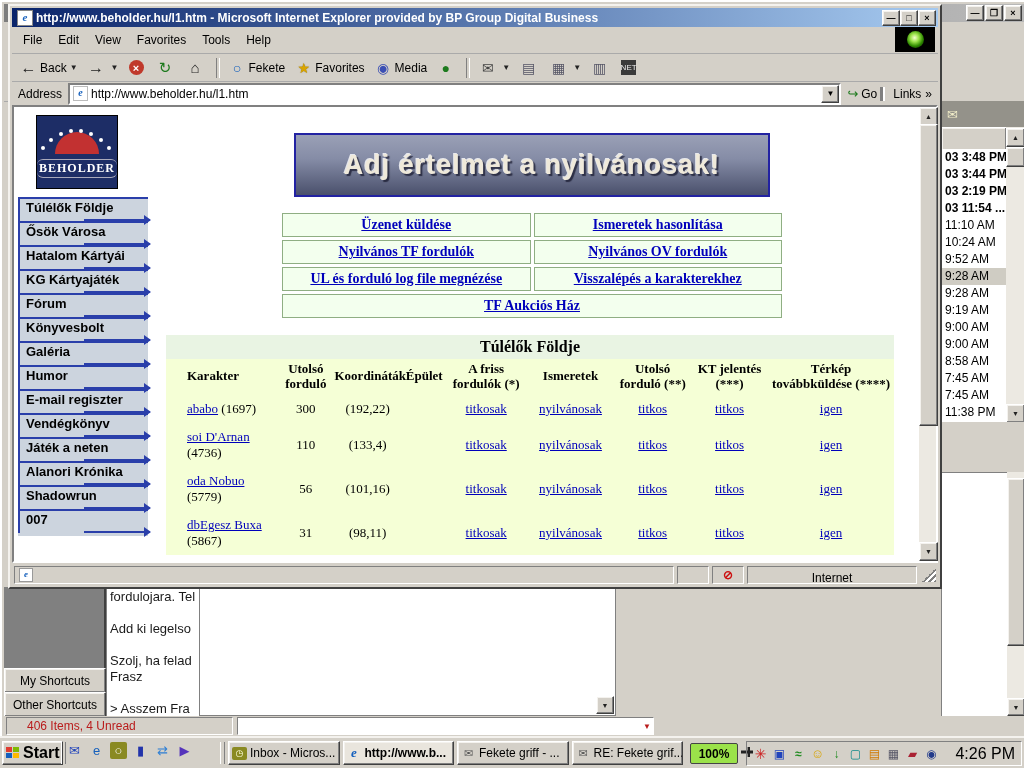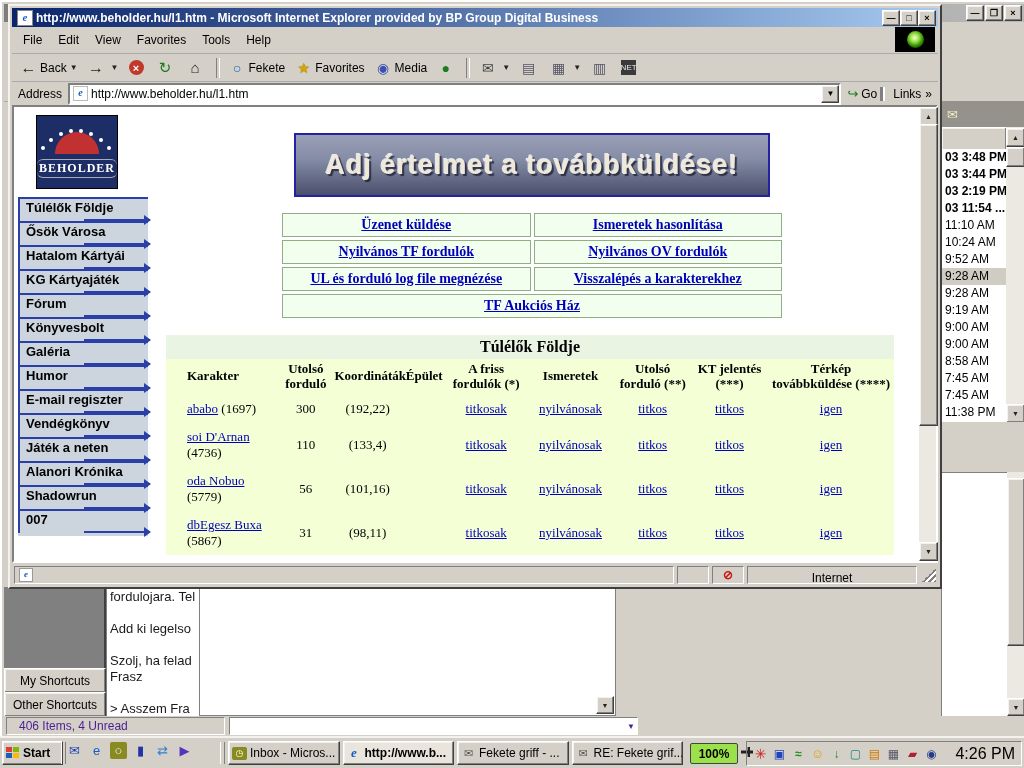--- a/index.html
+++ b/index.html
@@ -34,21 +34,21 @@
   .ol-bar-dark{position:absolute;left:2px;top:585px;width:100px;height:81px;background:#808080;border-right:2px solid #404040;}
   .ol-shortcut{position:absolute;left:2px;width:100px;height:23px;font-size:12px;color:#000;
                display:flex;align-items:center;justify-content:center;}
   .ol-msgtext{position:absolute;left:104px;top:585px;width:90px;height:128px;background:#fff;
               border-left:1px solid #808080;font-size:13px;color:#1a1a1a;padding:2px 0 0 3px;overflow:hidden;}
   .ol-msgline{height:16px;line-height:16px;white-space:nowrap;}
   .ol-whitepane{position:absolute;left:197px;top:585px;width:415px;height:127px;background:#fff;
                 border:1px solid #808080;}
   .ol-status{position:absolute;left:2px;top:714px;right:2px;height:20px;background:#d4d0c8;
              display:flex;align-items:center;gap:4px;padding-left:2px;}
-  .ol-statcell{height:16px;font-size:12px;color:#4c1d95;display:flex;align-items:center;padding-left:12px;
+  .ol-statcell{height:16px;font-size:12px;color:#b91c1c;display:flex;align-items:center;padding-left:20px;
                border:1px solid;border-color:#808080 #ffffff #ffffff #808080;}
   
   #ie{position:absolute;left:8px;top:4px;width:930px;height:581px;
       border:2px solid;border-color:#f4f2ee #404040 #404040 #f4f2ee;background:#d4d0c8;z-index:10;}
   .ie-titlebar{position:absolute;left:2px;top:2px;right:2px;height:19px;
                background:linear-gradient(90deg,#0a246a,#a6caf0);display:flex;align-items:center;padding:0 2px;}
   .ie-titlebar .ticon{width:14px;height:14px;background:#fff;border:1px solid #888;margin:0 3px;
                       font:bold italic 11px "Liberation Serif",serif;color:#1560bd;text-align:center;line-height:12px;}
   .ie-title{flex:1;color:#fff;font-size:12px;font-weight:bold;white-space:nowrap;overflow:hidden;}
   .ie-menubar{position:absolute;left:2px;top:21px;right:2px;height:26px;display:flex;align-items:center;gap:2px;padding-left:4px;border-bottom:1px solid #aaa;}
@@ -130,21 +130,21 @@
   table.chars td{text-align:center;vertical-align:middle;padding:6px 2px;}
   table.chars th:first-child,table.chars td:first-child{text-align:left;padding-left:21px;}
   table.chars a{color:#0000bb;text-decoration:underline;}
   .c1{width:106px}.c2{width:50px}.c3{width:66px}.c4{width:40px}.c5{width:76px}.c6{width:82px}.c7{width:72px}.c8{width:72px}.c9{width:118px}
   
   #taskbar{position:absolute;left:0;bottom:0;width:1024px;height:30px;background:#d4d0c8;
            border-top:2px solid #f4f2ee;z-index:20;}
   .startbtn{position:absolute;left:2px;top:3px;width:56px;height:22px;display:flex;align-items:center;gap:3px;padding-left:3px;}
   .flag{width:14px;height:12px;display:grid;grid-template-columns:6px 6px;grid-template-rows:5px 5px;gap:1px;}
   .flag i{display:block;}
-  .startbtn span{font-weight:bold;font-size:12px;}
+  .startbtn span{font-weight:bold;font-size:16px;}
   .qlaunch{position:absolute;left:66px;top:4px;display:flex;gap:5px;align-items:center;}
   .ql-icon{width:17px;height:17px;display:flex;align-items:center;justify-content:center;font-size:13px;}
   .tb-sep{position:absolute;top:4px;width:3px;height:22px;border-left:1px solid #fff;border-right:1px solid #808080;}
   .taskbtns{position:absolute;left:228px;top:3px;width:455px;display:flex;gap:3px;}
   .taskbtn{flex:1;height:22px;display:flex;align-items:center;gap:3px;padding:0 3px;font-size:12px;
            white-space:nowrap;overflow:hidden;min-width:0;}
   .taskbtn.active{font-weight:bold;background:#e9e5dd;}
   .tk-ico{width:15px;height:13px;flex:0 0 auto;display:flex;align-items:center;justify-content:center;font-size:11px;}
   .ik-outlook{background:#8a8a22;color:#ffd;border-radius:2px;font-size:9px;}
   .ik-ie{color:#1560bd;font:bold italic 13px "Liberation Serif",serif;}
@@ -491,21 +491,21 @@
             </div>
 
             <div class="side-item">
               <span>007</span>
               <i class="arrow"></i>
             </div>
 
         </div>
 
         <div class="banner">
-          <span>Adj értelmet a továbbküldése!</span>
+          <span>Adj értelmet a nyilvánosak!</span>
         </div>
 
         <div class="qlinks">
 
             <div class="qcell">
               <a href="#" class="plink">Üzenet küldése</a>
             </div>
 
             <div class="qcell">
               <a href="#" class="plink">Ismeretek hasonlítása</a>

